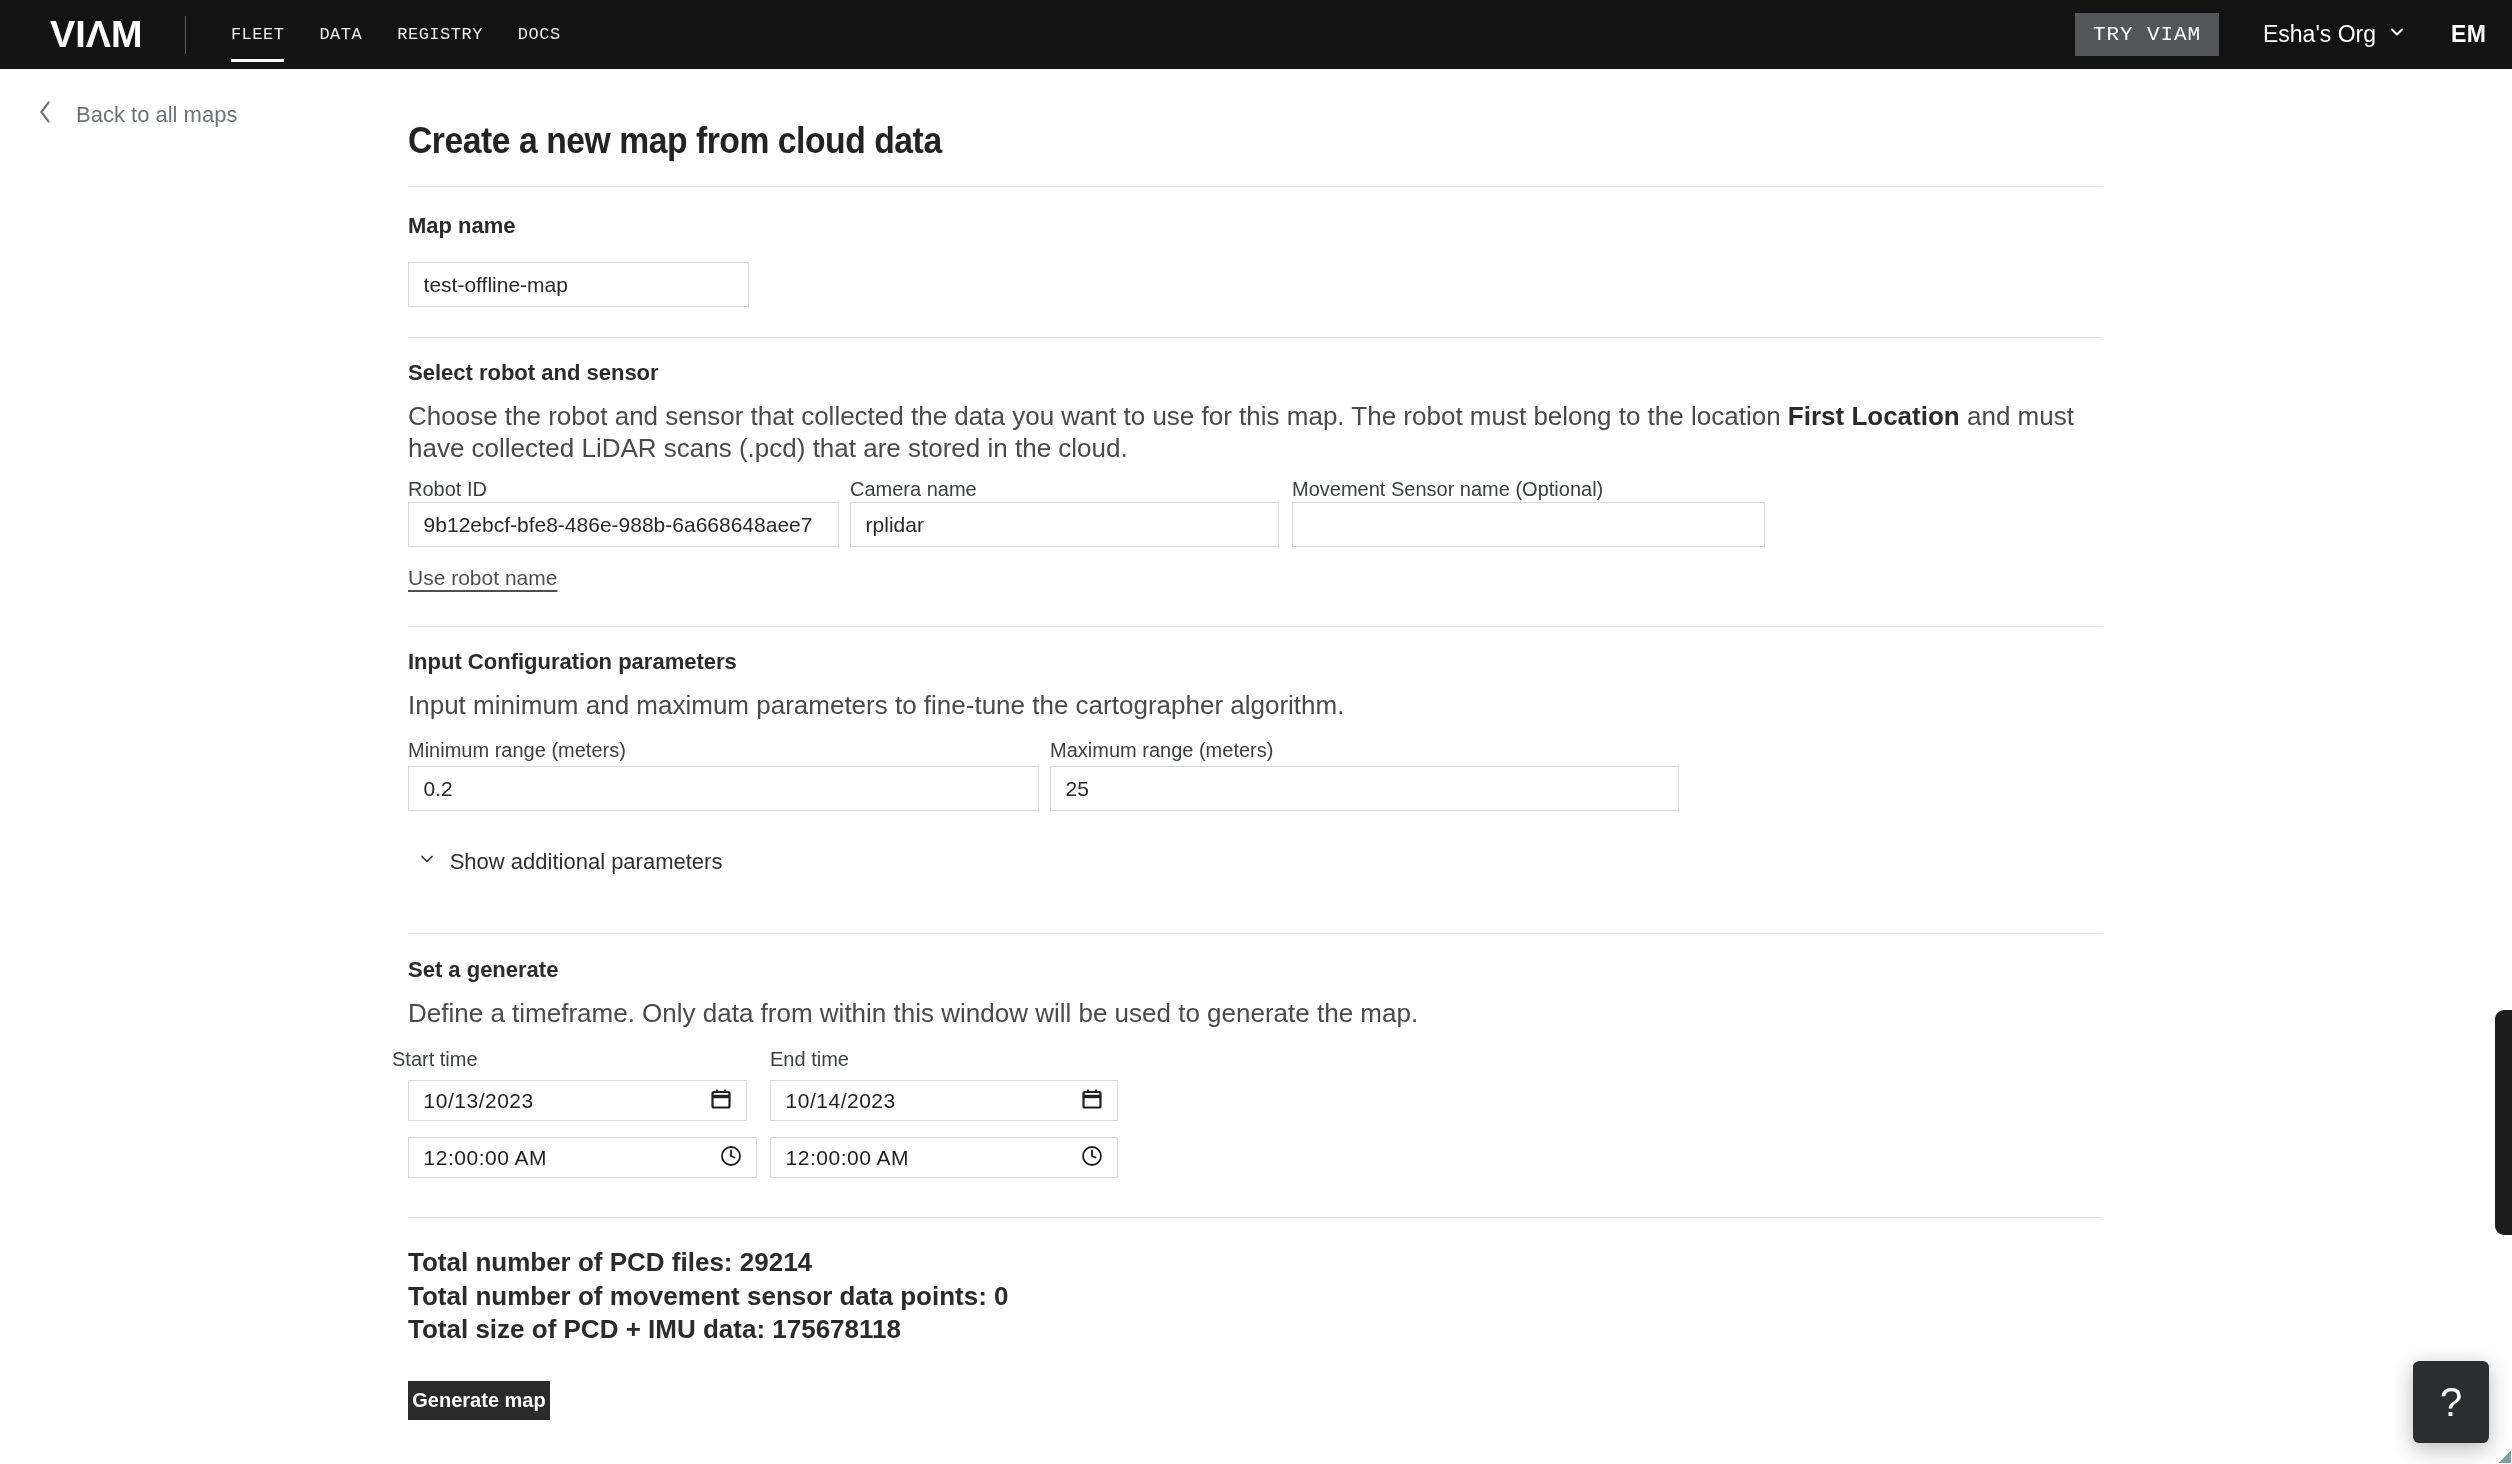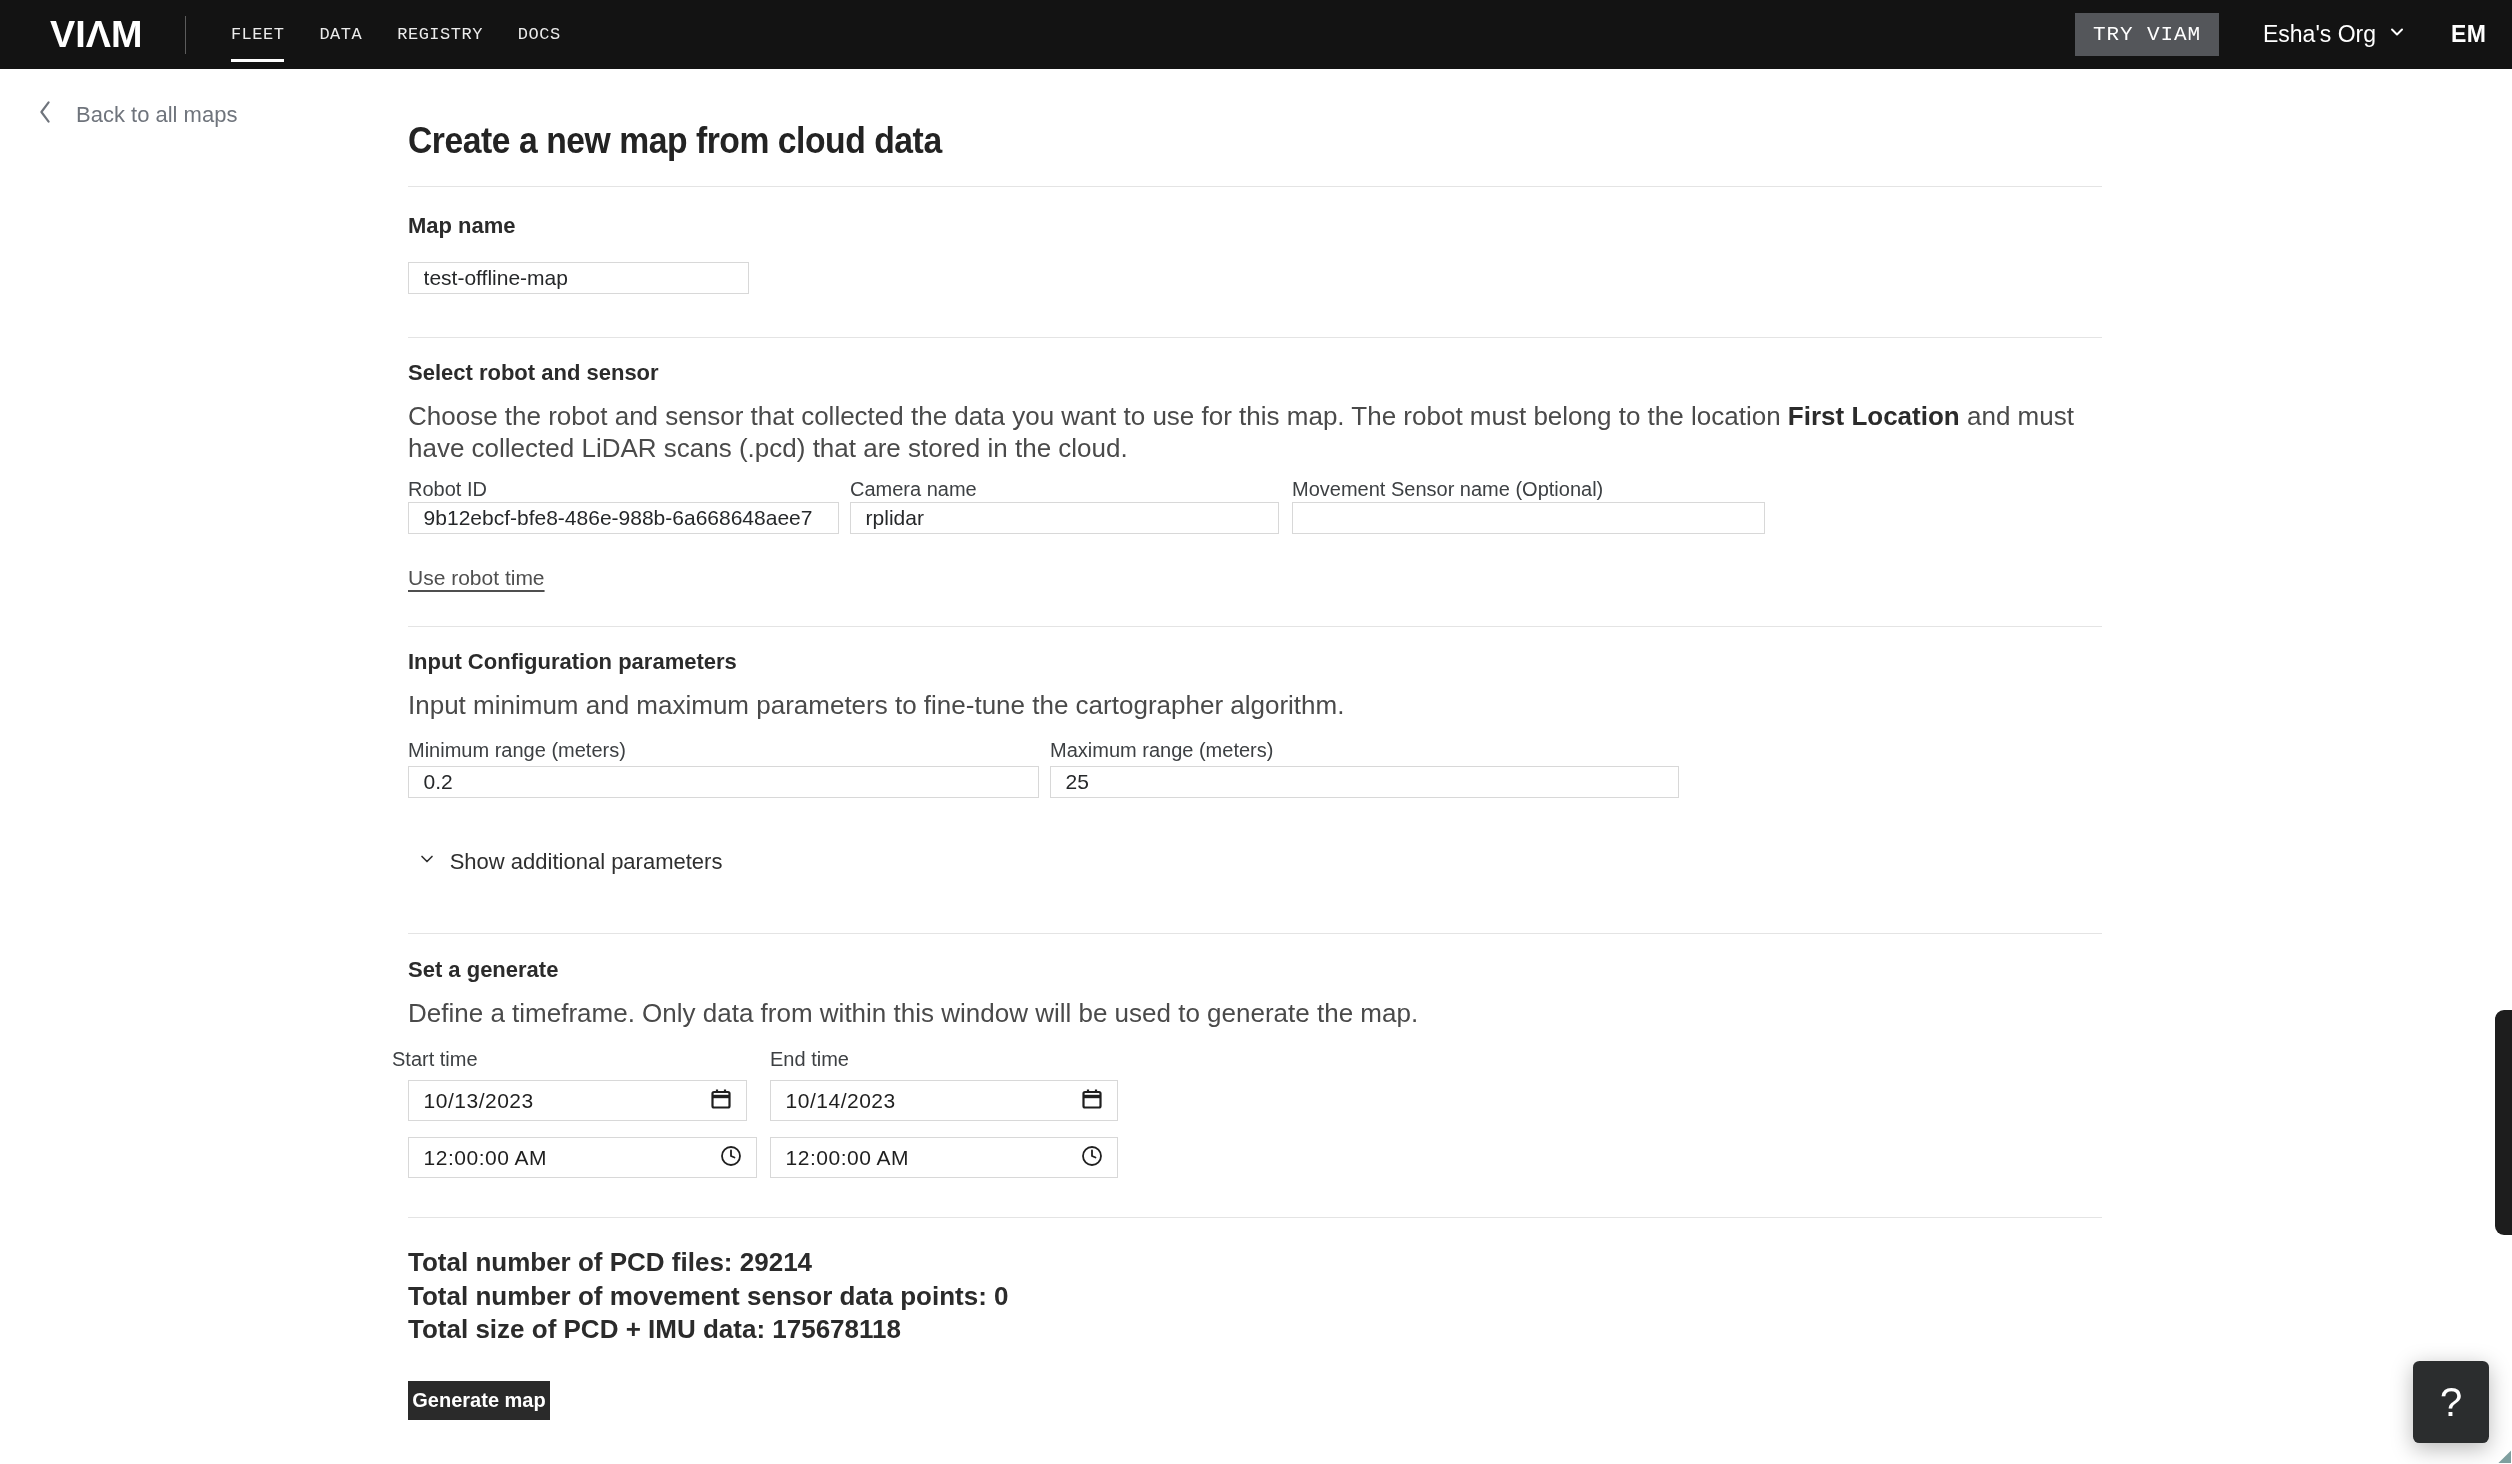--- a/index.html
+++ b/index.html
@@ -33,21 +33,21 @@
   .title { position:absolute; left:408px; top:120px; font-size:37px; font-weight:700; color:#232323;
            letter-spacing:-0.5px; transform:scaleX(0.91); transform-origin:left center; white-space:nowrap; }
   .hr { position:absolute; left:408px; width:1694px; height:0.9px; background:#e4e4e4; }
   .hr1 { top:186px; } .hr2 { top:337px; } .hr3 { top:626px; } .hr4 { top:933px; } .hr5 { top:1217px; }
 
   .h2 { position:absolute; font-size:22px; font-weight:700; color:#2b2b2b; }
   .body-text { position:absolute; font-size:26px; color:#4a4a4a; line-height:32px; }
   .field-label { position:absolute; font-size:20px; color:#3d4043; }
 
   input.tb, .tb { font-family:"Liberation Sans","DejaVu Sans",sans-serif; }
-  .tb { position:absolute; height:32px; border:0.9px solid #d8d8d8; background:#ffffff;
+  .tb { position:absolute; height:45px; border:0.9px solid #d8d8d8; background:#ffffff;
         font-size:21px; color:#26282a; padding:0 14.6px; outline:none; }
   .tb-wrap { position:absolute; height:41px; border:0.9px solid #d8d8d8; background:#ffffff;
              display:flex; align-items:center; padding:0 12.7px 0 14.6px; }
   .tb-wrap input { flex:1; border:none; outline:none; font-size:21px; color:#1f1f1f;
                    letter-spacing:0.5px; background:transparent; min-width:0;
                    font-family:"Liberation Sans","DejaVu Sans",sans-serif; }
   .tb-wrap svg { flex:0 0 auto; cursor:pointer; }
 
   .link { position:absolute; font-size:21px; color:#4f4f4f; text-decoration:underline;
           text-underline-offset:4.5px; cursor:pointer; }
@@ -121,21 +121,21 @@
 
   <div class="field-label" style="left:408px; top:478px;">Robot ID</div>
   <input class="tb" style="left: 408px; top: 502px; width: 431px;" type="text" value="9b12ebcf-bfe8-486e-988b-6a668648aee7">
 
   <div class="field-label" style="left:850px; top:478px;">Camera name</div>
   <input class="tb" style="left: 850px; top: 502px; width: 429px;" type="text" value="rplidar">
 
   <div class="field-label" style="left:1292px; top:478px;">Movement Sensor name (Optional)</div>
   <input class="tb" style="left: 1292px; top: 502px; width: 473px;" type="text" value="">
 
-  <div class="link" style="left:408px; top:566px;">Use robot time</div>
+  <div class="link" style="left:408px; top:566px;">Use robot name</div>
   <div class="hr hr3"></div>
 
   <div class="h2" style="left:408px; top:649px;">Input Configuration parameters</div>
   <p class="body-text" style="left:408px; top:689px; width:1694px;">Input minimum and maximum parameters to fine-tune the cartographer algorithm.</p>
 
   <div class="field-label" style="left:408px; top:739px;">Minimum range (meters)</div>
   <input class="tb" style="left: 408px; top: 766px; width: 631px;" type="text" value="0.2">
 
   <div class="field-label" style="left:1050px; top:739px;">Maximum range (meters)</div>
   <input class="tb" style="left: 1050px; top: 766px; width: 629px;" type="text" value="25">

